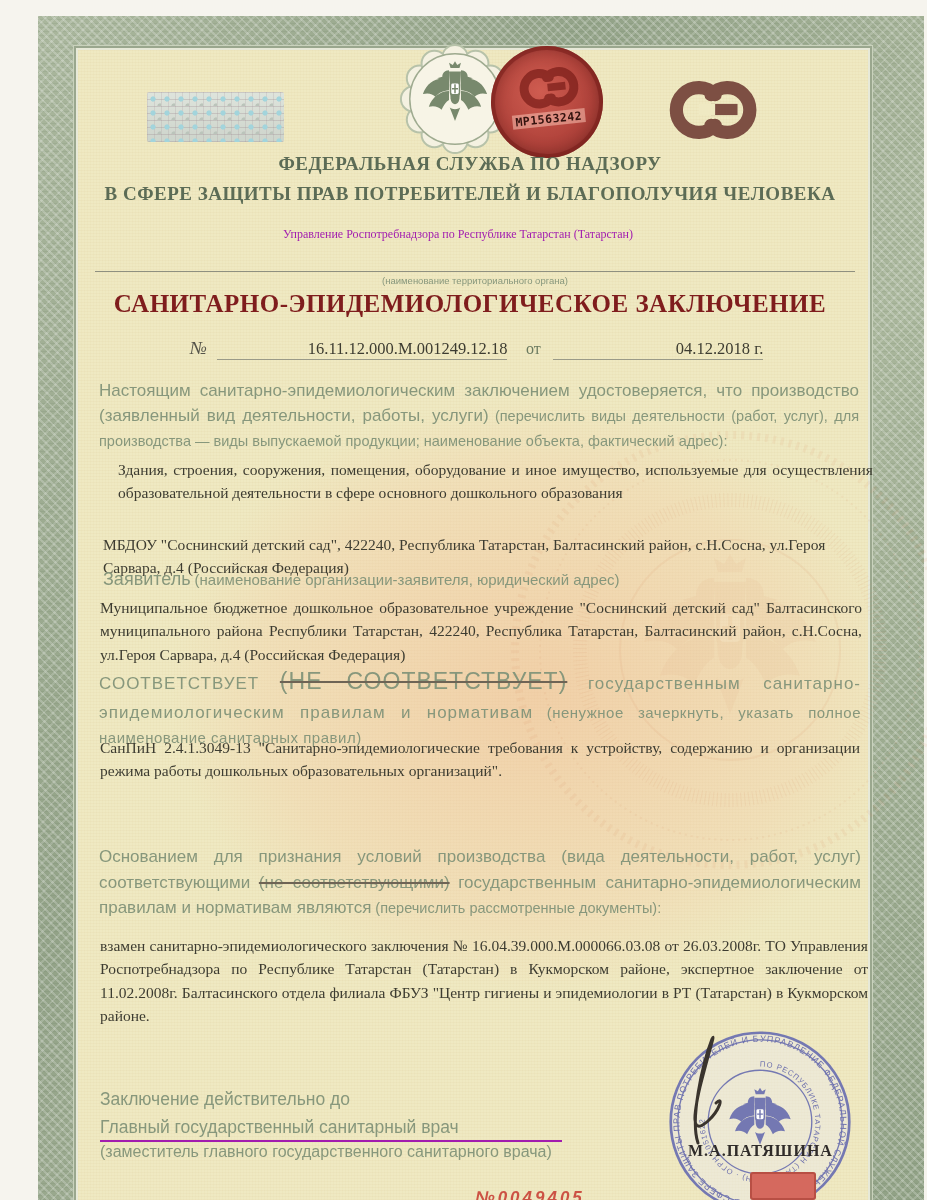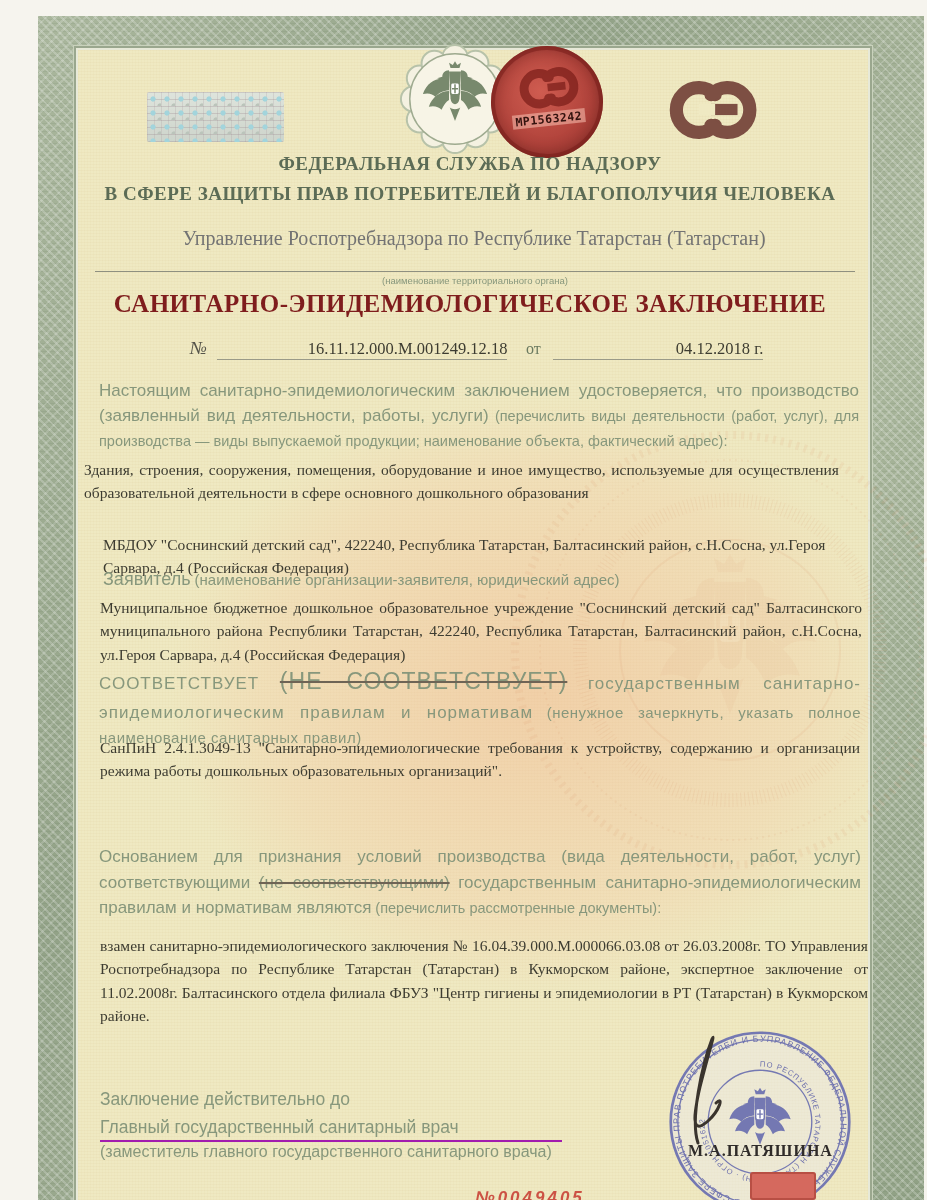--- a/index.html
+++ b/index.html
@@ -145,39 +145,39 @@
     </svg>
     <div class="holo-code">МР1563242</div>
   </div>
 
   <svg class="se-logo" viewBox="0 0 110 62">
     <use href="#se-sym" width="110" height="62"></use>
   </svg>
 
   <div class="abs serifhdr center" style="left:90px;top:153px;width:760px;font-size:19px;letter-spacing:.5px;">ФЕДЕРАЛЬНАЯ СЛУЖБА ПО НАДЗОРУ</div>
   <div class="abs serifhdr center" style="left:70px;top:183px;width:800px;font-size:19px;letter-spacing:.5px;">В СФЕРЕ ЗАЩИТЫ ПРАВ ПОТРЕБИТЕЛЕЙ И БЛАГОПОЛУЧИЯ  ЧЕЛОВЕКА</div>
-  <div class="abs center" style="left:94px;top:227px;width:760px;font-size:20px;color:#737373;">Управление Роспотребнадзора по Республике Татарстан (Татарстан)</div>
+  <div class="abs center" style="left:78px;top:227px;width:760px;font-size:12px;color:#a21caf;">Управление Роспотребнадзора по Республике Татарстан (Татарстан)</div>
 
   <div class="rule" style="left:95px;top:271px;width:760px;"></div>
   <div class="abs center label" style="left:95px;top:275px;width:760px;font-size:9.5px;">(наименование территориального органа)</div>
 
   <div class="abs serifhdr center" style="left:60px;top:290px;width:820px;font-size:25px;letter-spacing:.5px;color:#7f1d1d;">САНИТАРНО-ЭПИДЕМИОЛОГИЧЕСКОЕ ЗАКЛЮЧЕНИЕ</div>
 
   <div class="abs" style="left:190px;top:338px;width:600px;font-size:18px;color:#55544a;">
     <span style="font-style:italic;">№</span>
     <span class="ucell" style="display:inline-block;width:290px;text-align:right;font-size:16.5px;color:#3d3c31;margin-left:6px;">16.11.12.000.М.001249.12.18</span>
     <span style="margin-left:14px;color:#6b7a60;font-size:16px;">от</span>
     <span class="ucell" style="display:inline-block;width:210px;text-align:right;font-size:16.5px;color:#3d3c31;margin-left:8px;">04.12.2018 г.</span>
   </div>
 
   <div class="abs just" style="left:99px;top:379px;width:760px;line-height:1.47;">
     <span class="label" style="font-size:17px;">Настоящим санитарно-эпидемиологическим заключением удостоверяется, что производство (заявленный вид деятельности, работы, услуги)</span>
     <span class="label cap">(перечислить виды деятельности (работ, услуг), для производства — виды выпускаемой продукции; наименование объекта, фактический адрес):</span>
   </div>
-  <div class="abs value just" style="left:84px;top:458px;width:755px;">Здания, строения, сооружения, помещения, оборудование и иное имущество, используемые для осуществления образовательной деятельности в сфере основного дошкольного образования</div>
+  <div class="abs value just" style="left:118px;top:458px;width:755px;">Здания, строения, сооружения, помещения, оборудование и иное имущество, используемые для осуществления образовательной деятельности в сфере основного дошкольного образования</div>
 
   <div class="abs value" style="left:103px;top:533px;width:755px;">МБДОУ "Соснинский детский сад", 422240, Республика Татарстан, Балтасинский район, с.Н.Сосна, ул.Героя Сарвара, д.4 (Российская Федерация)</div>
 
   <div class="abs" style="left:103px;top:569px;width:760px;">
     <span class="label" style="font-size:18px;">Заявитель</span>
     <span class="label" style="font-size:15px;">(наименование организации-заявителя, юридический адрес)</span>
   </div>
 
   <div class="abs value just" style="left:100px;top:596px;width:762px;">Муниципальное бюджетное дошкольное образовательное учреждение "Соснинский детский сад" Балтасинского муниципального района Республики Татарстан, 422240, Республика Татарстан, Балтасинский район, с.Н.Сосна, ул.Героя Сарвара, д.4 (Российская Федерация)</div>
 

